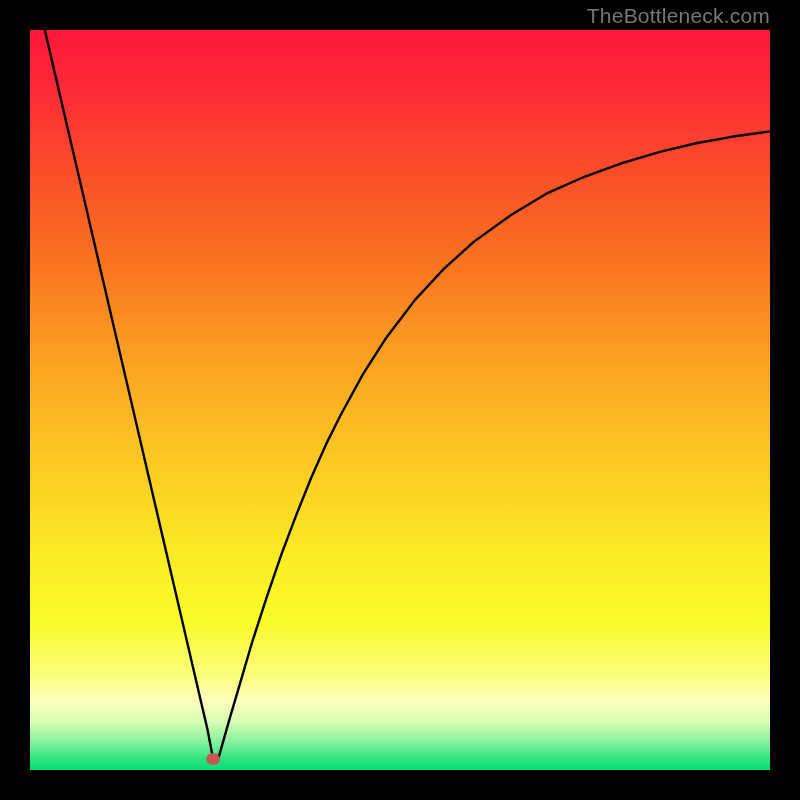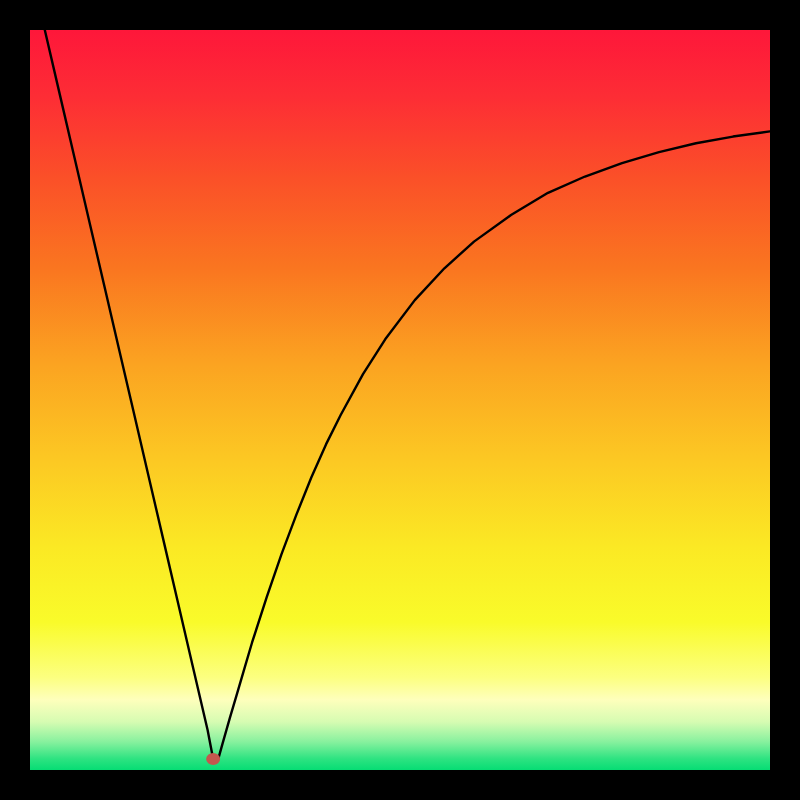--- a/index.html
+++ b/index.html
@@ -34,20 +34,21 @@
     font-family: Arial, Helvetica, sans-serif;
     font-size: 21px;
     font-weight: 500;
     letter-spacing: 0.2px;
   }
   svg { display: block; }
 </style>
 </head>
 <body>
 <div class="frame">
+  <div class="watermark">TheBottleneck.com</div>
   <div class="plot">
     <svg id="chart-svg" width="740" height="740" viewBox="0 0 740 740" preserveAspectRatio="none">
       <defs>
         <linearGradient id="bg-grad" x1="0" y1="0" x2="0" y2="1">
 
         <stop offset="0%" stop-color="#fe173a"></stop>
             <stop offset="9%" stop-color="#fd2d35"></stop>
             <stop offset="20%" stop-color="#fb5028"></stop>
             <stop offset="32%" stop-color="#fa7520"></stop>
             <stop offset="45%" stop-color="#fba321"></stop>

